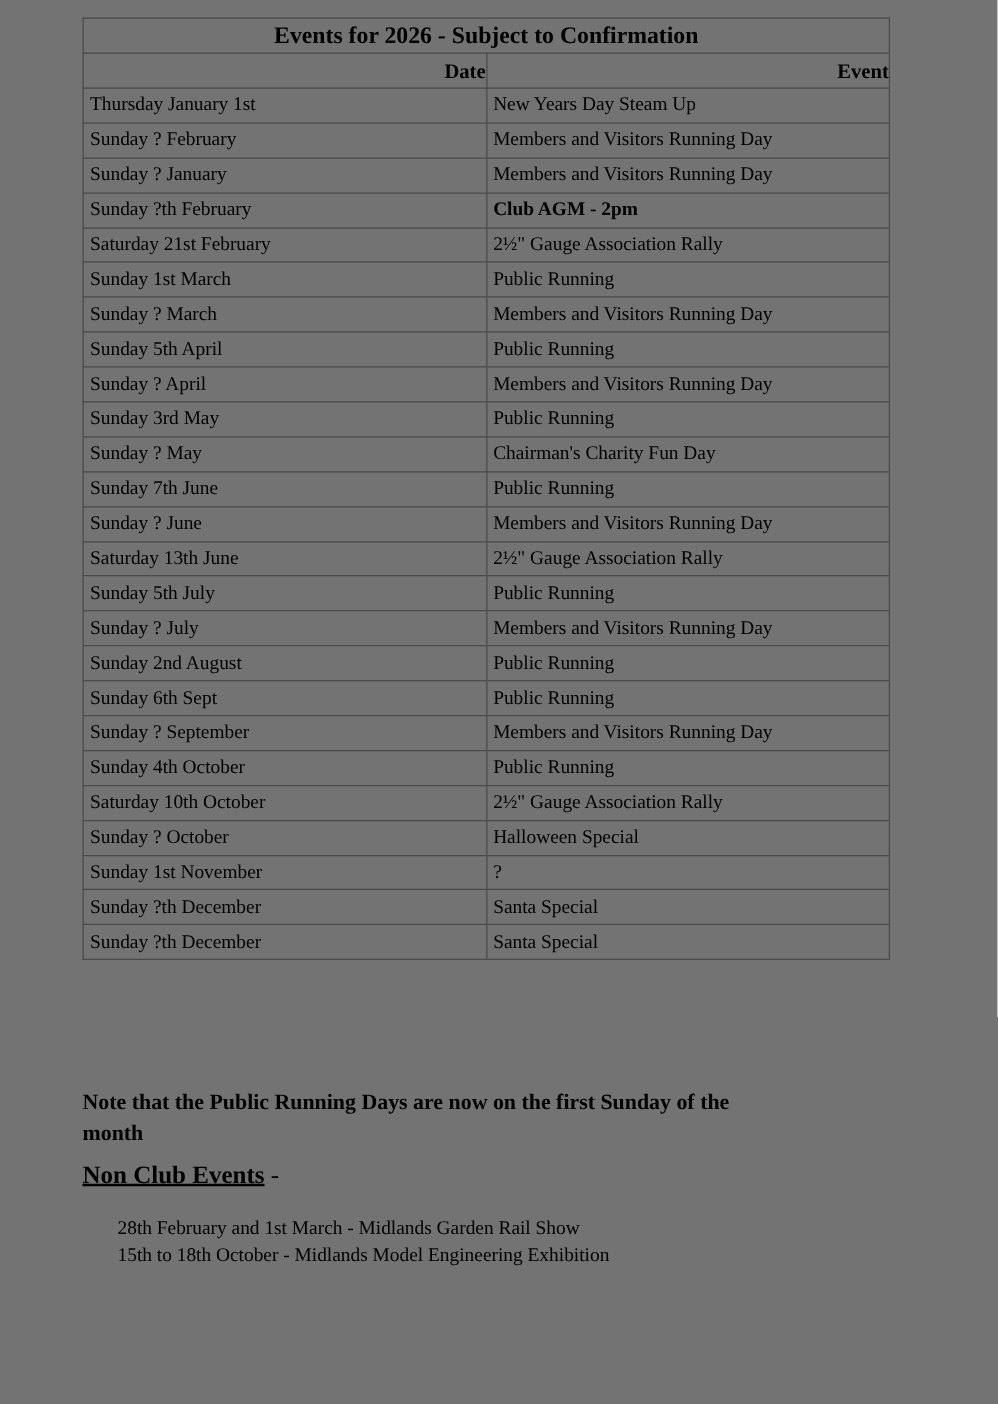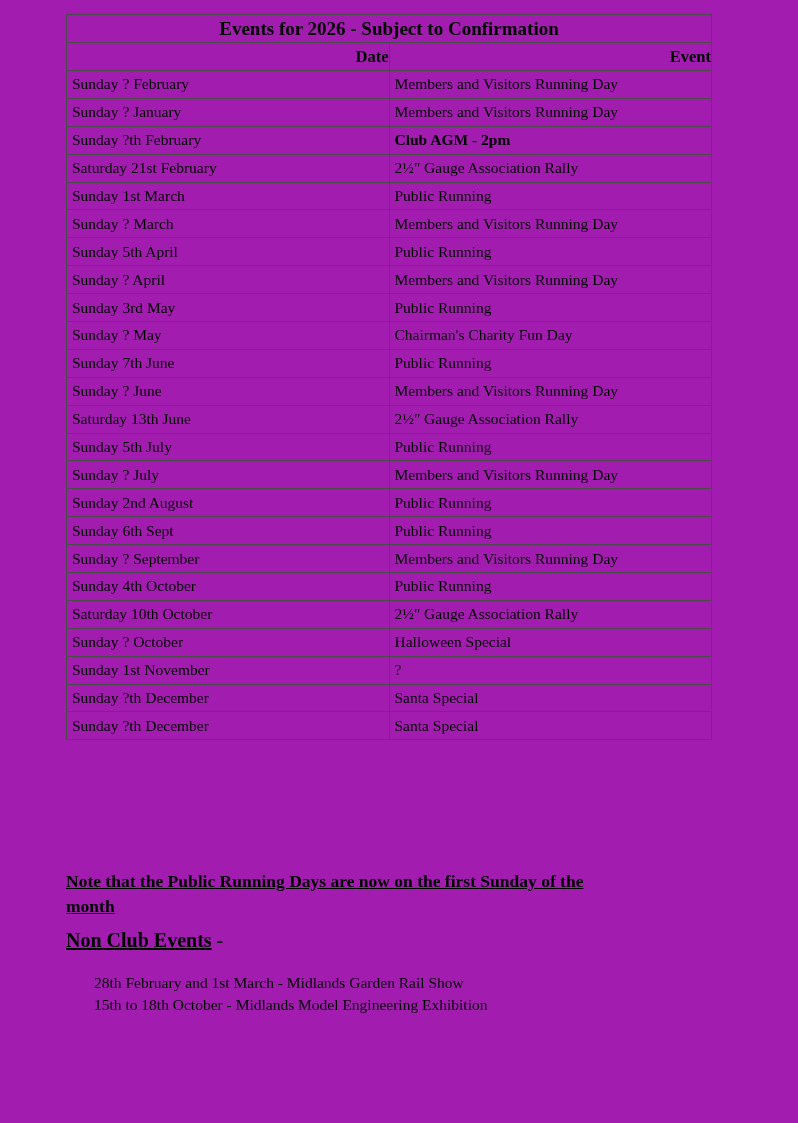--- a/index.html
+++ b/index.html
@@ -5,21 +5,21 @@
   * { margin: 0; padding: 0; box-sizing: border-box; }
   html, body { background: #ffffff; }
   body {
     width: 798px; height: 1123px;
     font-family: "Liberation Serif", serif;
     color: #000000;
   }
   .page {
     position: relative;
     width: 798px; height: 1123px;
-    background: #a21caf;
+    background: #737373;
     overflow: hidden;
   }
   .events-table {
     position: absolute;
     left: 66px; top: 14px;
     width: 646px;
     border-collapse: collapse;
     table-layout: fixed;
   }
   .events-table th, .events-table td {
@@ -53,21 +53,21 @@
   .notes {
     position: absolute;
     left: 66px; top: 869px;
     width: 652px;
   }
   .note-heading {
     font-size: 17.5px;
     font-weight: bold;
     line-height: 25px;
   }
-  .u { text-decoration: underline; }
+  .u { }
   .non-club {
     margin-top: 10px;
     font-size: 20px;
   }
   .non-club .label { font-weight: bold; text-decoration: underline; }
   .ext-events {
     margin-top: 20px;
     font-size: 15.5px;
     line-height: 22px;
     margin-left: 28px;
@@ -83,20 +83,24 @@
       <tr>
         <th colspan="2" class="title-cell">Events for 2026 - Subject to Confirmation</th>
       </tr>
       <tr>
         <th class="col-header date-col">Date</th>
         <th class="col-header">Event</th>
       </tr>
     </thead>
     <tbody id="rows-body">
         <tr>
+          <td>Thursday January 1st</td>
+          <td>New Years Day Steam Up</td>
+        </tr>
+        <tr>
           <td>Sunday ? February</td>
           <td>Members and Visitors Running Day</td>
         </tr>
         <tr>
           <td>Sunday ? January</td>
           <td>Members and Visitors Running Day</td>
         </tr>
         <tr>
           <td>Sunday ?th February</td>
           <td class="bold">Club AGM - 2pm</td>

